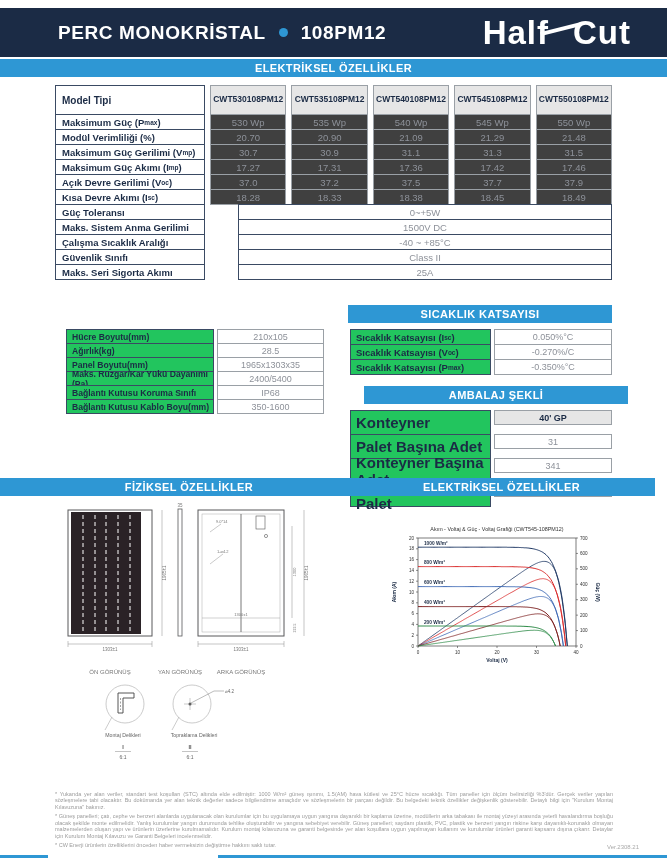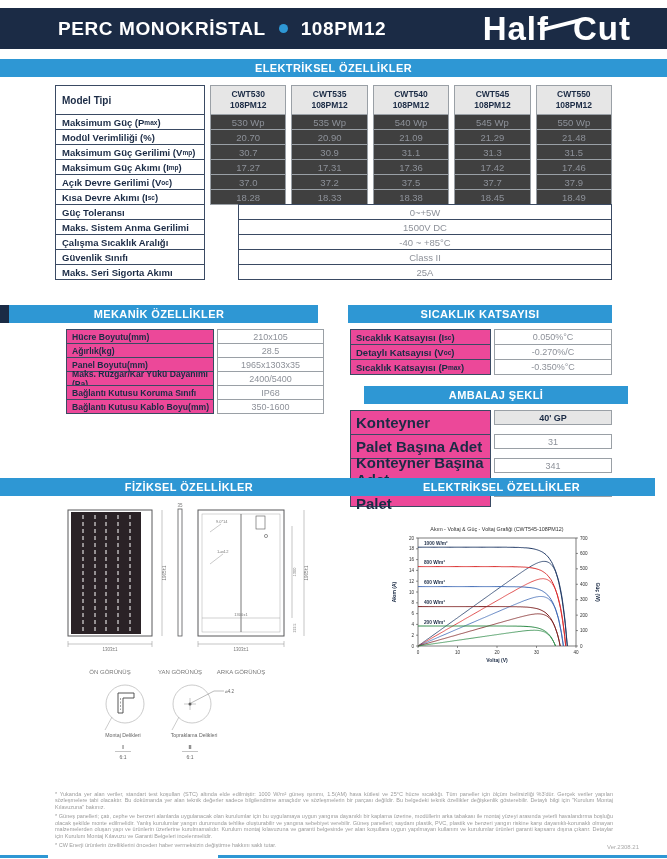--- a/index.html
+++ b/index.html
@@ -1,20 +1,20 @@
 <!DOCTYPE html>
 <html><head>
 <meta charset="utf-8">
 <style>
   html,body{margin:0;padding:0;background:#fff;}
   .page{position:relative;width:667px;height:859px;background:#fff;overflow:hidden;
         font-family:"Liberation Sans",sans-serif;color:#1b2b45;}
 
   
-  .navybar{position:absolute;left:0;top:8px;width:667px;height:41px;background:#1b2b45;
+  .navybar{position:absolute;left:0;top:8px;width:667px;height:49px;background:#1b2b45;
            display:flex;align-items:center;}
   .titlegrp{display:flex;align-items:center;gap:13px;margin-left:58px;}
   .ttl{color:#fff;font-weight:bold;font-size:19px;letter-spacing:.6px;}
   .dot{width:9px;height:9px;border-radius:50%;background:#2e97d4;}
   .logo{margin-left:auto;margin-right:36px;display:flex;align-items:center;color:#fff;
         font-weight:800;font-size:33px;letter-spacing:1px;}
   .cutline{width:42px;height:3.5px;background:#fff;transform:rotate(-14deg);margin:0 -9px 8px -9px;}
 
   
   .bluebar{position:absolute;height:18px;background:#2e97d4;color:#fff;font-weight:bold;
@@ -30,38 +30,38 @@
   
   .etable{position:absolute;left:55px;top:85px;width:557px;display:flex;gap:5px;}
   .elabels{width:150px;flex:none;}
   .eright{flex:1;display:flex;flex-direction:column;}
   .emodels{display:flex;gap:5px;}
   .emodels .ecol{flex:1;}
   .lcell{box-sizing:border-box;height:16px;margin-top:-1px;border:1px solid #3a4a63;background:#fff;
          display:flex;align-items:center;padding-left:6px;font-weight:bold;font-size:9.5px;color:#1b2b45;}
   .lcell.hdr{height:30px;margin-top:0;font-size:10px;}
   .hcell{box-sizing:border-box;height:30px;border:1px solid #9aa0a6;background:#e6e6e6;
-         display:flex;flex-direction:column;align-items:center;justify-content:center;
+         display:flex;align-items:center;justify-content:center;
          font-weight:bold;font-size:8.5px;line-height:1.3;color:#1b2b45;text-align:center;}
   .vcell{box-sizing:border-box;height:16px;margin-top:-1px;border:1px solid #9aa0a6;background:#404040;
          display:flex;align-items:center;justify-content:center;font-size:9.5px;color:#8d9199;}
   .espans{margin-top:-1px;padding-left:28px;}
   .scell{box-sizing:border-box;height:16px;margin-top:-1px;border:1px solid #3a4a63;background:#fff;
          display:flex;align-items:center;justify-content:center;font-size:9.5px;color:#8d9199;}
   .espans .scell:first-child{margin-top:0;}
   sub{font-size:6.5px;}
 
   
   .midzone{position:absolute;left:0;top:305px;width:667px;height:173px;}
   .botzone{position:absolute;left:0;top:478px;width:667px;height:297px;}
 
   
   .kv{position:absolute;}
   .kv-row{display:flex;gap:3px;margin-top:-1px;}
-  .kv-label{box-sizing:border-box;border:1px solid #3a4a63;background:#ec4899;display:flex;
+  .kv-label{box-sizing:border-box;border:1px solid #3a4a63;background:#22c55e;display:flex;
             align-items:center;padding-left:5px;font-weight:bold;color:#1b2b45;}
   .kv-value{box-sizing:border-box;border:1px solid #9aa0a6;background:#fff;display:flex;
             align-items:center;justify-content:center;color:#8d9199;}
   .kv-value.hdr{background:#e6e6e6;color:#1b2b45;font-weight:bold;}
   .mech .kv-label{width:148px;height:15px;font-size:8.6px;}
   .mech .kv-value{width:107px;height:15px;font-size:9px;text-align:right;}
   .temp .kv-label{width:141px;height:16px;font-size:9.5px;}
   .temp .kv-value{width:118px;height:16px;font-size:9px;}
   .pack .kv-label{width:141px;height:25px;font-size:15px;}
   .pack .kv-value{width:118px;height:15px;font-size:9px;}
@@ -214,21 +214,20 @@
           <div class="scell">0~+5W</div>
           <div class="scell">1500V DC</div>
           <div class="scell">-40 ~ +85°C</div>
           <div class="scell">Class II</div>
           <div class="scell">25A</div>
         </div>
     </div>
   </div>
 
   <div class="midzone">
-    <div class="bluebar bar-mek">MEKANİK ÖZELLİKLER</div>
     <div class="kv mech" id="mech-table">
         <div class="kv-row">
           <div class="kv-label">
             <span>Hücre Boyutu(mm)</span>
           </div>
           <div class="kv-value">210x105</div>
         </div>
         <div class="kv-row">
           <div class="kv-label">
             <span>Ağırlık(kg)</span>
@@ -265,21 +264,21 @@
         <div class="kv-row">
           <div class="kv-label">
             <span>Sıcaklık Katsayısı (I</span>
             <sub>sc</sub>
             <span>)</span>
           </div>
           <div class="kv-value">0.050%°C</div>
         </div>
         <div class="kv-row">
           <div class="kv-label">
-            <span>Detaylı Katsayısı (V</span>
+            <span>Sıcaklık Katsayısı (V</span>
             <sub>oc</sub>
             <span>)</span>
           </div>
           <div class="kv-value">-0.270%/C</div>
         </div>
         <div class="kv-row">
           <div class="kv-label">
             <span>Sıcaklık Katsayısı (P</span>
             <sub>max</sub>
             <span>)</span>

